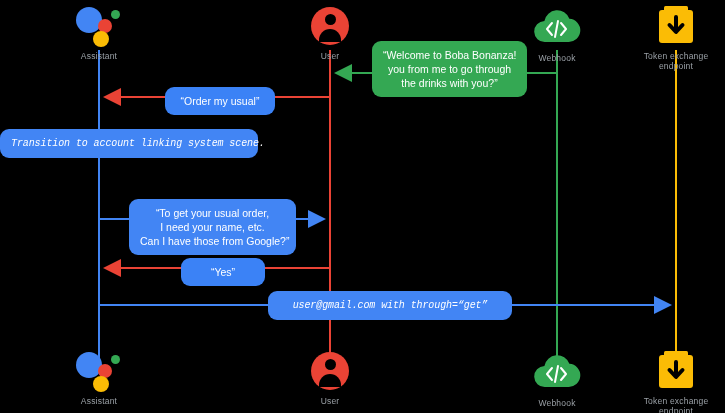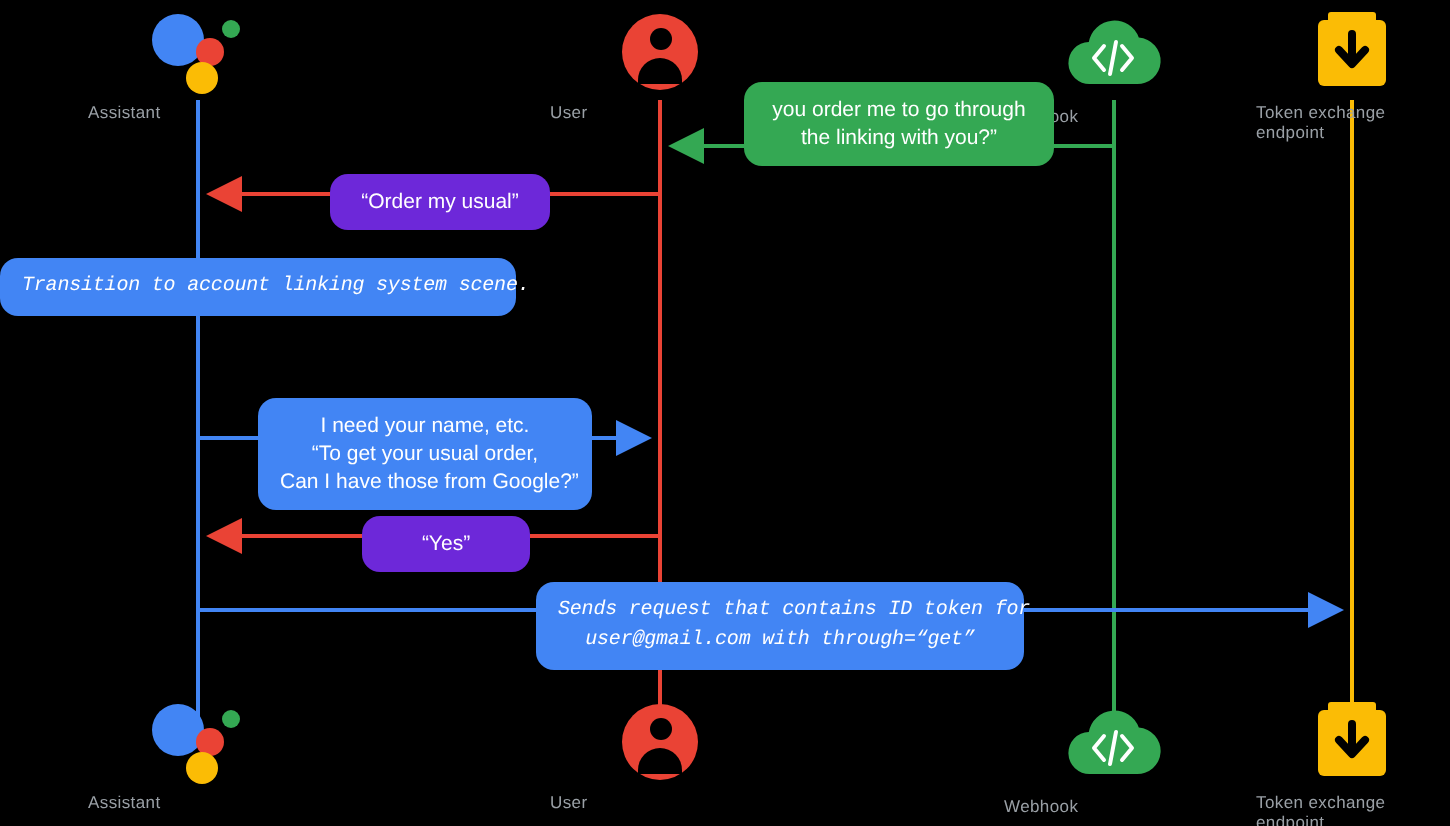--- a/index.html
+++ b/index.html
@@ -17,20 +17,21 @@
   #canvas {
     position: absolute;
     left: 0; top: 0;
     width: 725px;
     height: 413px;
   }
   
   .actor {
     position: absolute;
     width: 110px;
+    text-align: center;
     transform: translateX(-55px);
   }
   .actor-icon {
     height: 44px;
     display: flex;
     align-items: center;
     justify-content: center;
     position: relative;
   }
   .actor-label {
@@ -84,21 +85,21 @@
     border-radius: 9px;
     color: #ffffff;
     text-align: center;
     box-sizing: border-box;
     padding: 7px 11px;
     font-size: 10.5px;
     line-height: 14px;
     z-index: 5;
   }
   .msg.green { background: #34A853; }
-  .msg.red   { background: #6d28d9; }
+  .msg.red   { background: #3b82f6; }
   .msg.blue  { background: #4285F4; }
   .msg.mono {
     font-family: "Liberation Mono", "DejaVu Sans Mono", monospace;
     font-style: italic;
     font-size: 10px;
     line-height: 15px;
     letter-spacing: -0.1px;
   }
   .msg .line { display: block; white-space: pre; }
 </style>
@@ -216,38 +217,38 @@
     <svg width="38" height="40" viewBox="0 0 38 40">
       <path d="M5 4 h28 a3 3 0 0 1 3 3 v27 a3 3 0 0 1 -3 3 h-28 a3 3 0 0 1 -3 -3 v-27 a3 3 0 0 1 3 -3 z" fill="#FBBC05"></path>
       <rect x="7" y="0" width="24" height="6" rx="1.5" fill="#FBBC05"></rect>
       <path d="M19 11 v13 M12.5 19 L19 26 L25.5 19" fill="none" stroke="#000000" stroke-width="4" stroke-linecap="round" stroke-linejoin="round"></path>
     </svg>
   </div>
   <div class="actor-label" style="width:96px; margin-left:7px;">Token exchange endpoint</div>
 </div>
 
 <div class="msg green" style="left:372px; top:41px; width:155px;">
-  <span class="line">you order me to go through</span>
-  <span class="line">the linking with you?”</span>
+  <span class="line">“Welcome to Boba Bonanza!</span>
+  <span class="line">you from me to go through</span>
+  <span class="line">the drinks with you?”</span>
 </div>
 
 <div class="msg red" style="left:165px; top:87px; width:110px;">
   <span class="line">“Order my usual”</span>
 </div>
 
 <div class="msg blue mono" style="left:0px; top:129px; width:258px; text-align:center;">
   <span class="line">Transition to account linking system scene.</span>
 </div>
 
 <div class="msg blue" style="left:129px; top:199px; width:167px;">
+  <span class="line">“To get your usual order,</span>
   <span class="line">I need your name, etc.</span>
-  <span class="line">“To get your usual order,</span>
   <span class="line">Can I have those from Google?”</span>
 </div>
 
 <div class="msg red" style="left:181px; top:258px; width:84px;">
   <span class="line">“Yes”</span>
 </div>
 
 <div class="msg blue mono" style="left:268px; top:291px; width:244px;">
-  <span class="line">Sends request that contains ID token for</span>
   <span class="line">user@gmail.com with through=“get”</span>
 </div>
 
 </body></html>

